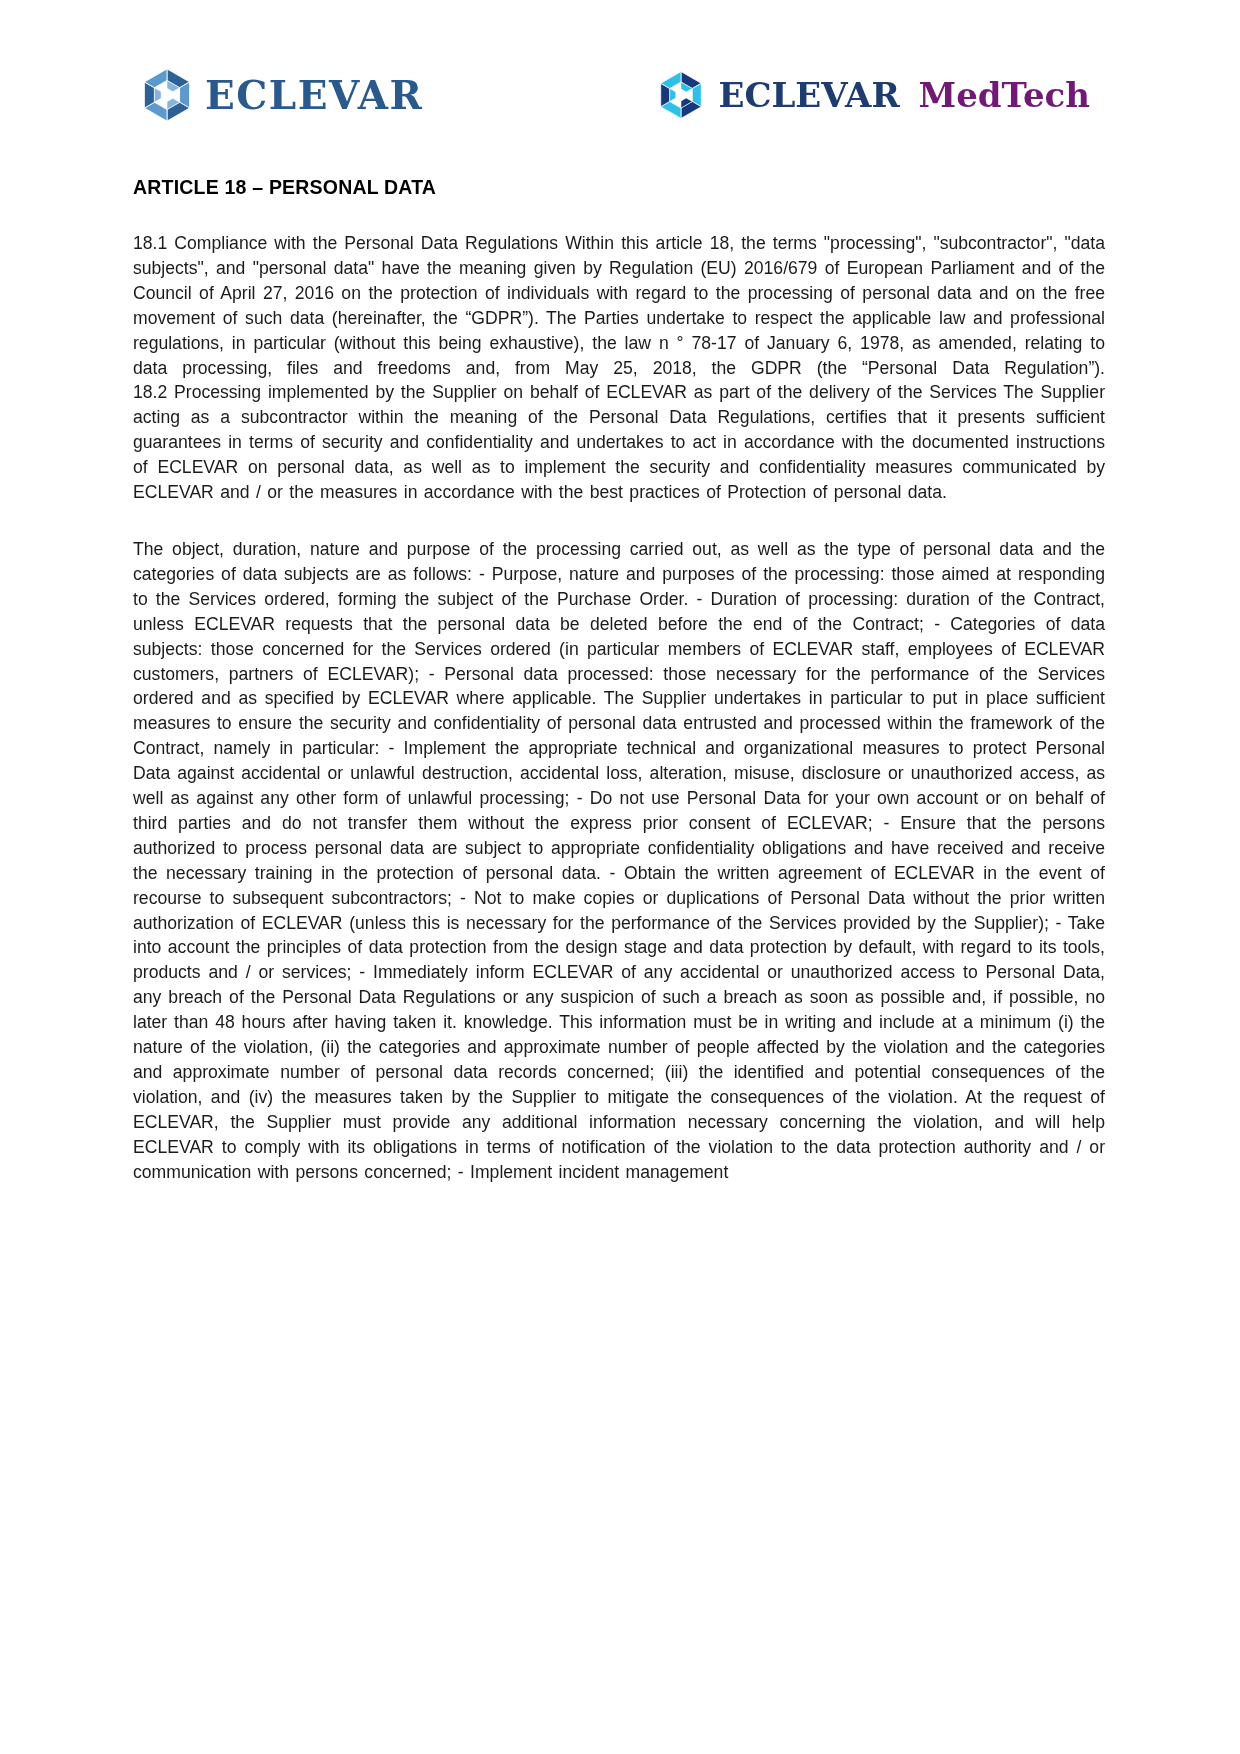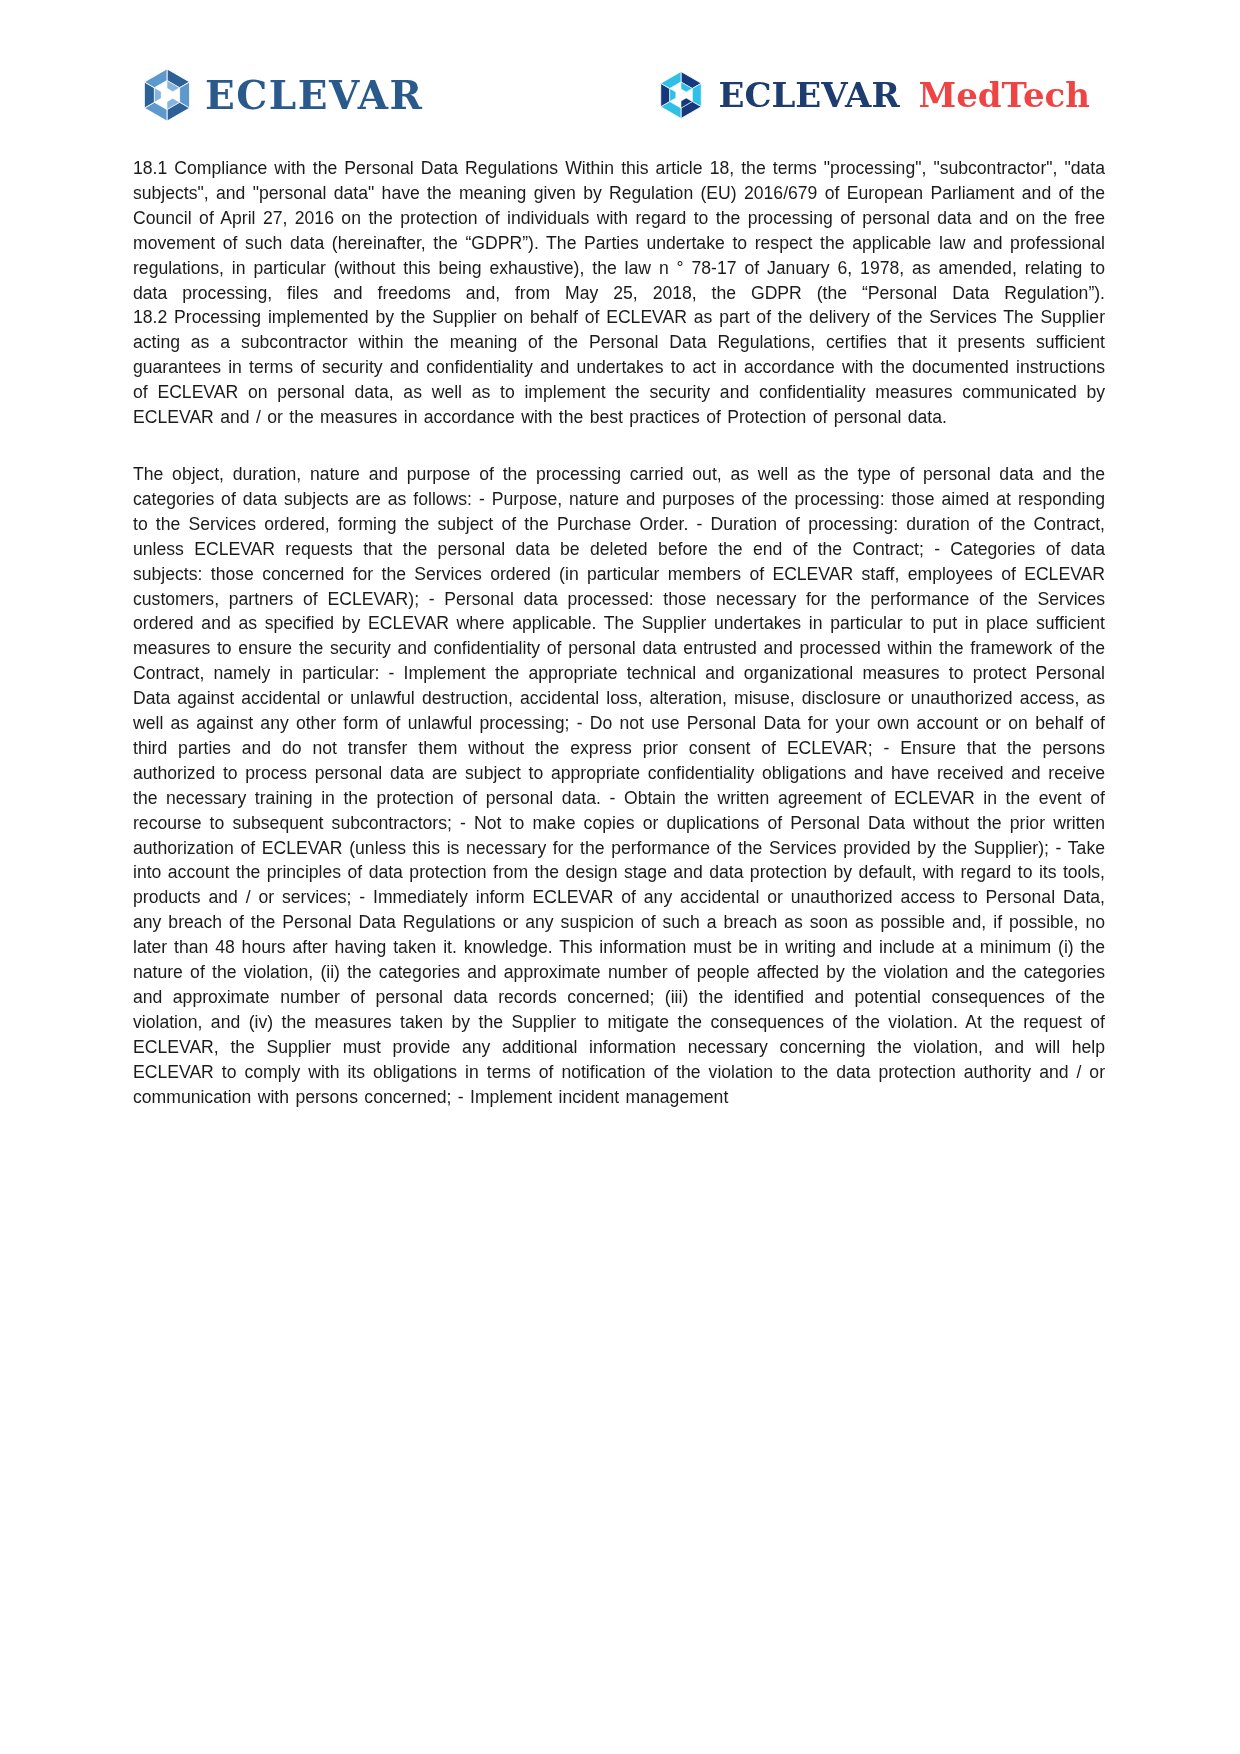--- a/index.html
+++ b/index.html
@@ -40,21 +40,21 @@
   }
   .wordmark-right {
     margin-left: 11px;
     font-family: "DejaVu Serif", serif;
     font-weight: bold;
     font-size: 34px;
     line-height: 1;
     white-space: nowrap;
   }
   .wordmark-right .brand { color: #1d3c6f; }
-  .wordmark-right .suffix { color: #ef4444; margin-left: 7px; }
+  .wordmark-right .suffix { color: #701a75; margin-left: 7px; }
   .content {
     margin: 0 135px 0 133px;
   }
   .article-title {
     margin: 52px 0 0 0;
     font-size: 19.5px;
     font-weight: bold;
     color: #000000;
     letter-spacing: 0.2px;
   }
@@ -109,20 +109,21 @@
       <span class="wordmark-right">
         <span class="brand">ECLEVAR</span>
         <span class="suffix">MedTech</span>
       </span>
     </div>
 
   </header>
 
   <main class="content">
 
+    <h1 class="article-title">ARTICLE 18 – PERSONAL DATA</h1>
 
     <p class="para">
       <span class="seg justify-last">18.1 Compliance with the Personal Data Regulations Within this article 18, the terms "processing", "subcontractor", "data subjects", and "personal data" have the meaning given by Regulation (EU) 2016/679 of European Parliament and of the Council of April 27, 2016 on the protection of individuals with regard to the processing of personal data and on the free movement of such data (hereinafter, the “GDPR”). The Parties undertake to respect the applicable law and professional regulations, in particular (without this being exhaustive), the law n ° 78-17 of January 6, 1978, as amended, relating to data processing, files and freedoms and, from May 25, 2018, the GDPR (the “Personal Data Regulation”).</span>
       <span class="seg">18.2 Processing implemented by the Supplier on behalf of ECLEVAR as part of the delivery of the Services The Supplier acting as a subcontractor within the meaning of the Personal Data Regulations, certifies that it presents sufficient guarantees in terms of security and confidentiality and undertakes to act in accordance with the documented instructions of ECLEVAR on personal data, as well as to implement the security and confidentiality measures communicated by ECLEVAR and / or the measures in accordance with the best practices of Protection of personal data.</span>
     </p>
 
     <p class="para">
       <span class="seg">The object, duration, nature and purpose of the processing carried out, as well as the type of personal data and the categories of data subjects are as follows: - Purpose, nature and purposes of the processing: those aimed at responding to the Services ordered, forming the subject of the Purchase Order. - Duration of processing: duration of the Contract, unless ECLEVAR requests that the personal data be deleted before the end of the Contract; - Categories of data subjects: those concerned for the Services ordered (in particular members of ECLEVAR staff, employees of ECLEVAR customers, partners of ECLEVAR); - Personal data processed: those necessary for the performance of the Services ordered and as specified by ECLEVAR where applicable. The Supplier undertakes in particular to put in place sufficient measures to ensure the security and confidentiality of personal data entrusted and processed within the framework of the Contract, namely in particular: - Implement the appropriate technical and organizational measures to protect Personal Data against accidental or unlawful destruction, accidental loss, alteration, misuse, disclosure or unauthorized access, as well as against any other form of unlawful processing; - Do not use Personal Data for your own account or on behalf of third parties and do not transfer them without the express prior consent of ECLEVAR; - Ensure that the persons authorized to process personal data are subject to appropriate confidentiality obligations and have received and receive the necessary training in the protection of personal data. - Obtain the written agreement of ECLEVAR in the event of recourse to subsequent subcontractors; - Not to make copies or duplications of Personal Data without the prior written authorization of ECLEVAR (unless this is necessary for the performance of the Services provided by the Supplier); - Take into account the principles of data protection from the design stage and data protection by default, with regard to its tools, products and / or services; - Immediately inform ECLEVAR of any accidental or unauthorized access to Personal Data, any breach of the Personal Data Regulations or any suspicion of such a breach as soon as possible and, if possible, no later than 48 hours after having taken it. knowledge. This information must be in writing and include at a minimum (i) the nature of the violation, (ii) the categories and approximate number of people affected by the violation and the categories and approximate number of personal data records concerned; (iii) the identified and potential consequences of the violation, and (iv) the measures taken by the Supplier to mitigate the consequences of the violation. At the request of ECLEVAR, the Supplier must provide any additional information necessary concerning the violation, and will help ECLEVAR to comply with its obligations in terms of notification of the violation to the data protection authority and / or communication with persons concerned; - Implement incident management</span>
     </p>
 

